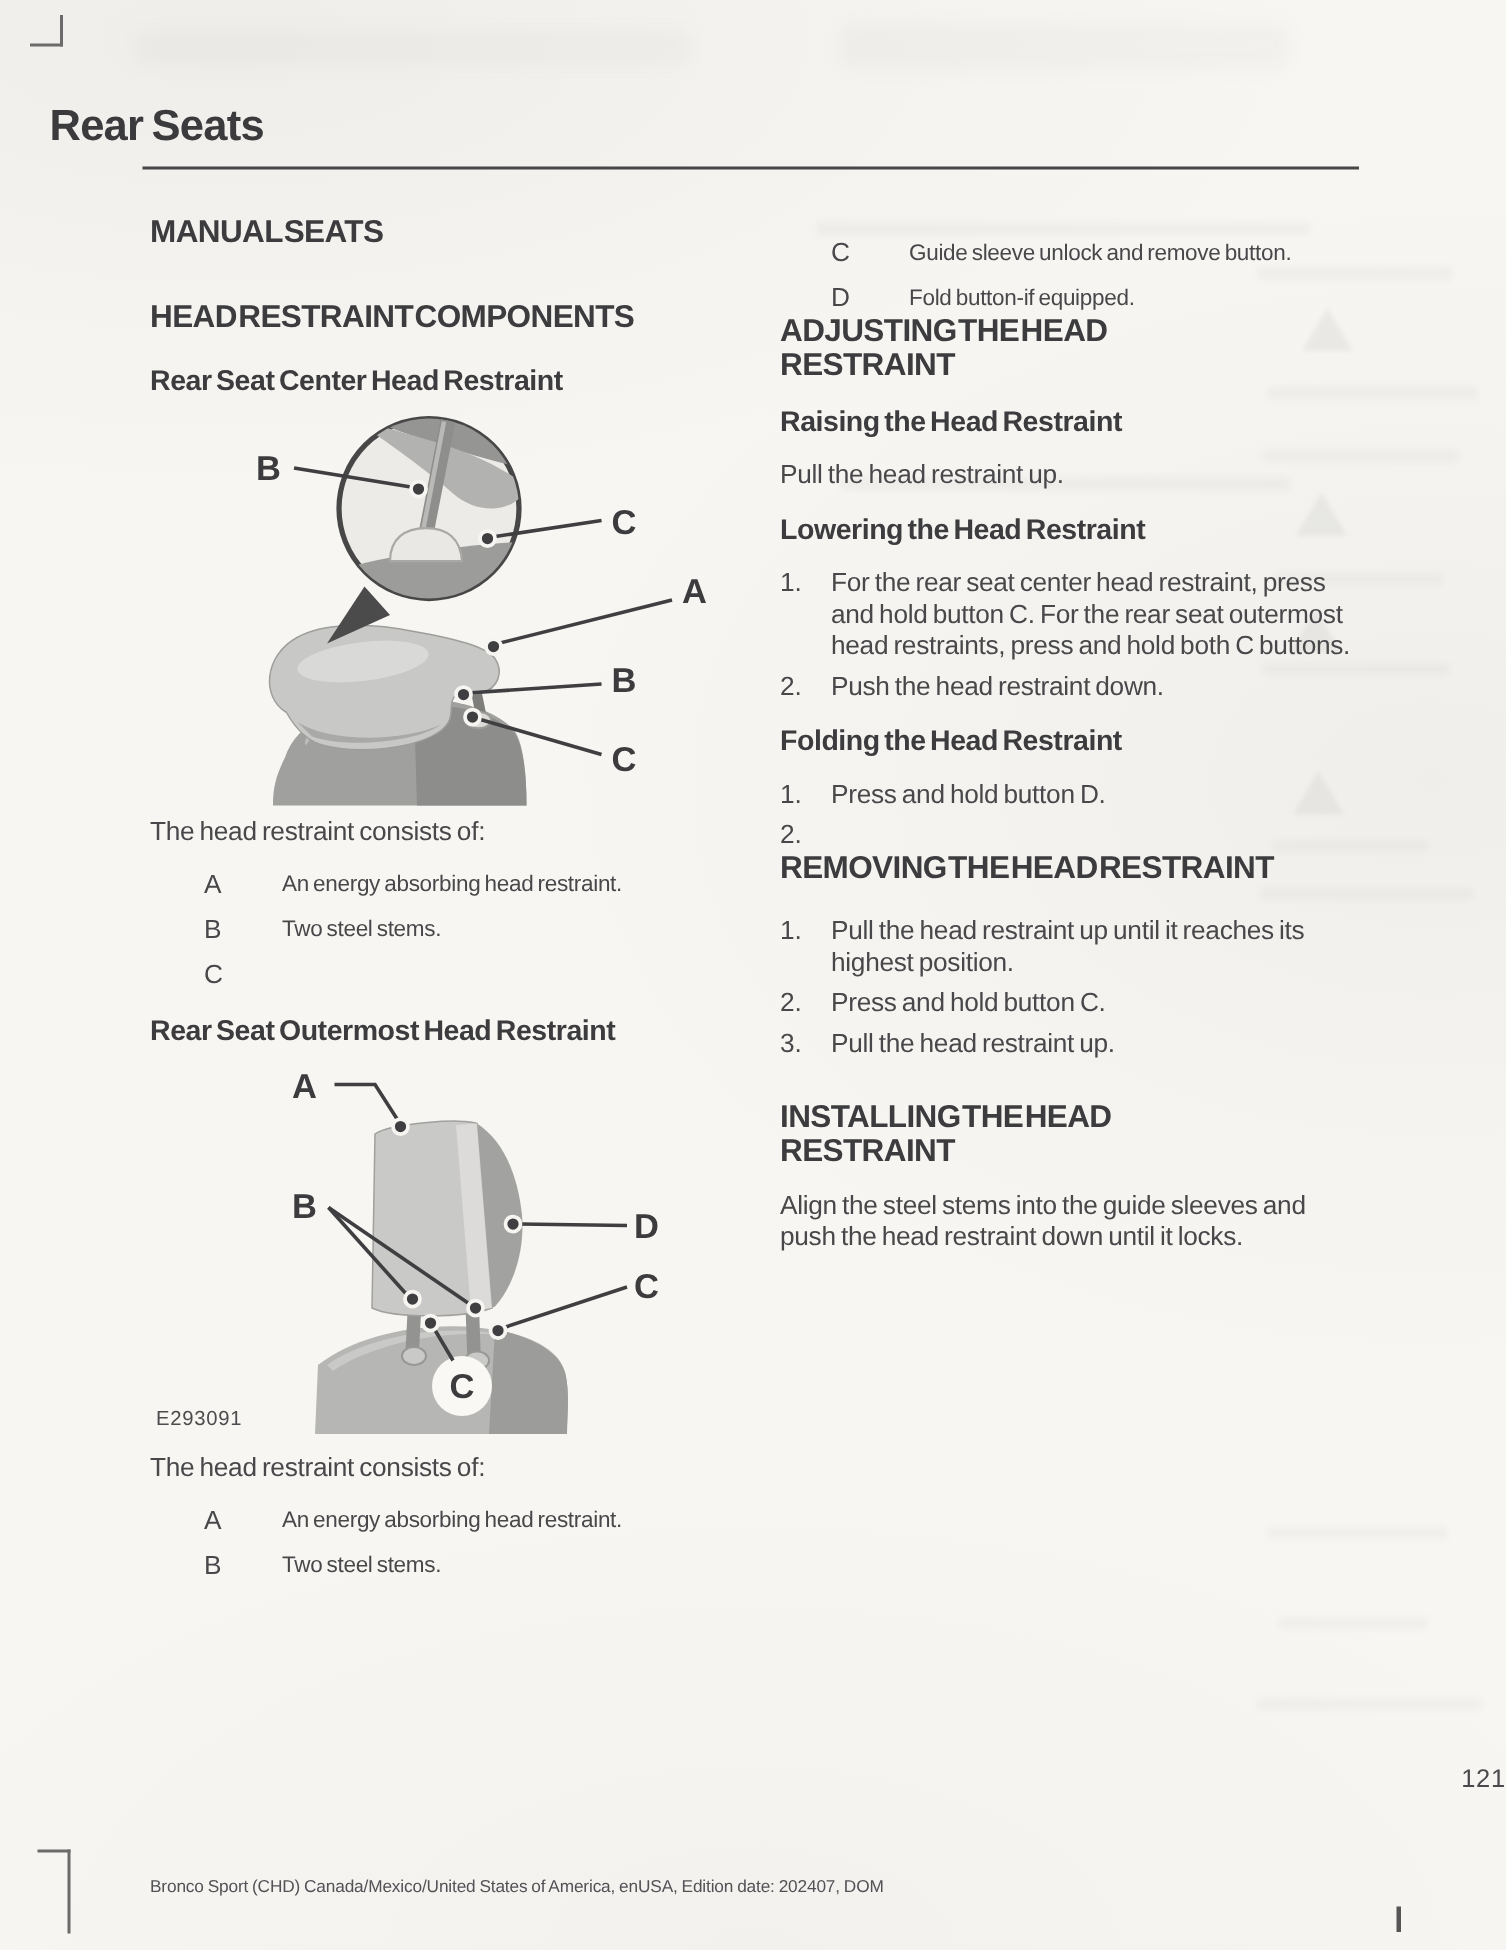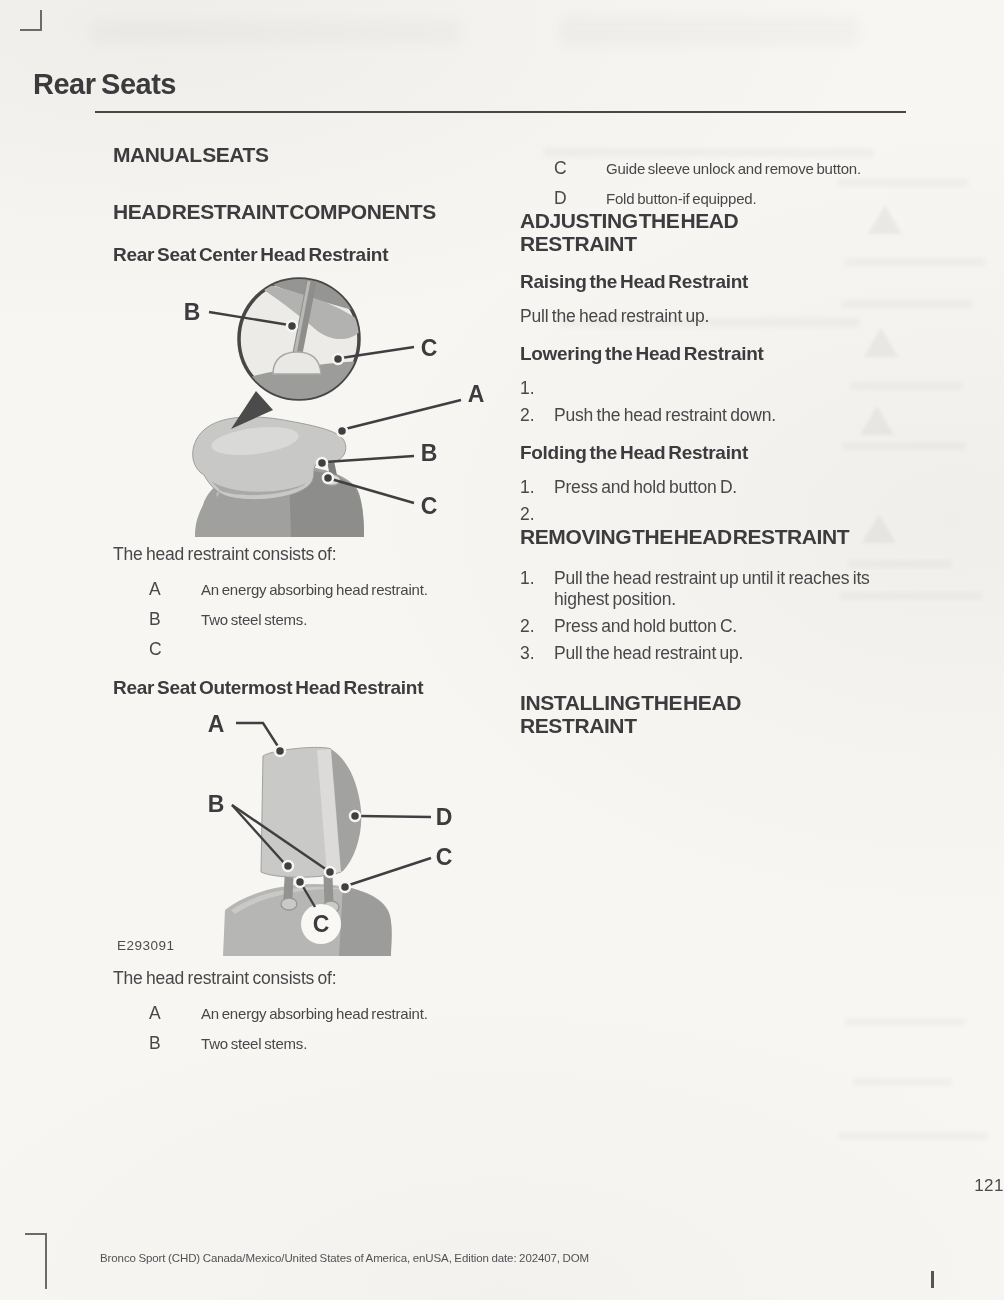--- a/index.html
+++ b/index.html
@@ -16,21 +16,21 @@
       radial-gradient(1000px 500px at 50% 100%, rgba(185,183,178,.08), transparent 60%);
   }
   
   .page-title{
     position:absolute;top:68px;left:0;width:100%;text-align:left;
     font-size:29px;font-weight:800;color:#3b3b3d;letter-spacing:-.5px;word-spacing:-2px;padding-left:33px;
   }
   .title-rule{position:absolute;left:95px;top:111px;width:811px;height:2.4px;background:#474747;}
   
   .col{position:absolute;top:143px;}
-  .col-left{left:100px;width:396px;margin-left:13px;}
+  .col-left{left:100px;width:396px;}
   .col-right{left:520px;width:388px;}
   .h-section{
     font-size:21px;font-weight:800;color:#3c3c3e;line-height:23px;
     letter-spacing:-.4px;word-spacing:-4.5px;margin:0;
   }
   .h-sub{
     font-size:19px;font-weight:700;color:#3c3c3e;line-height:22px;
     letter-spacing:-.3px;word-spacing:-2px;margin:0;
   }
   .body-text{font-size:17.5px;line-height:21px;letter-spacing:-.2px;word-spacing:-1.2px;margin:0;}
@@ -242,20 +242,21 @@
 
   <h1 class="h-section narrow" style="">ADJUSTING THE HEAD RESTRAINT</h1>
 
   <h3 class="h-sub" style="margin-top:16px;">Raising the Head Restraint</h3>
   <p class="body-text" style="margin-top:13px;">Pull the head restraint up.</p>
 
   <h3 class="h-sub" style="margin-top:16px;">Lowering the Head Restraint</h3>
   <div class="num-list" style="margin-top:13px;">
     <div class="num-row">
       <span class="num-key">1.</span>
+      <span class="num-text">For the rear seat center head restraint, press and hold button C. For the rear seat outermost head restraints, press and hold both C buttons.</span>
     </div>
     <div class="num-row">
       <span class="num-key">2.</span>
       <span class="num-text">Push the head restraint down.</span>
     </div>
   </div>
 
   <h3 class="h-sub" style="margin-top:16px;">Folding the Head Restraint</h3>
   <div class="num-list" style="margin-top:13px;">
     <div class="num-row">
@@ -277,17 +278,18 @@
       <span class="num-key">2.</span>
       <span class="num-text">Press and hold button C.</span>
     </div>
     <div class="num-row">
       <span class="num-key">3.</span>
       <span class="num-text">Pull the head restraint up.</span>
     </div>
   </div>
 
   <h1 class="h-section narrow" style="margin-top:27px;">INSTALLING THE HEAD RESTRAINT</h1>
+  <p class="body-text" style="margin-top:14px;">Align the steel stems into the guide sleeves and push the head restraint down until it locks.</p>
 
 </div>
 
 <div class="page-number">121</div>
 <div class="footer-text">Bronco Sport (CHD) Canada/Mexico/United States of America, enUSA, Edition date: 202407, DOM</div>
 
 </body></html>

